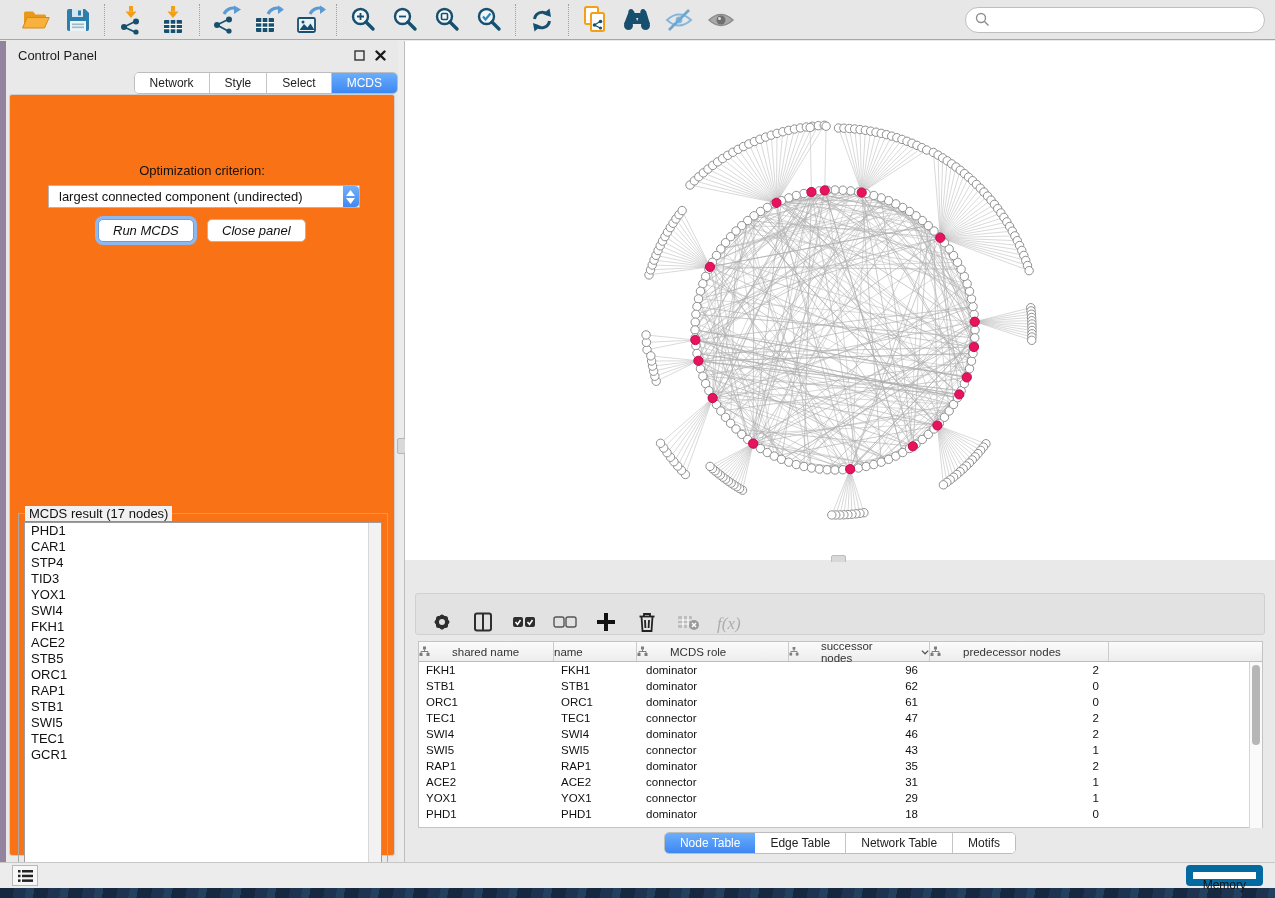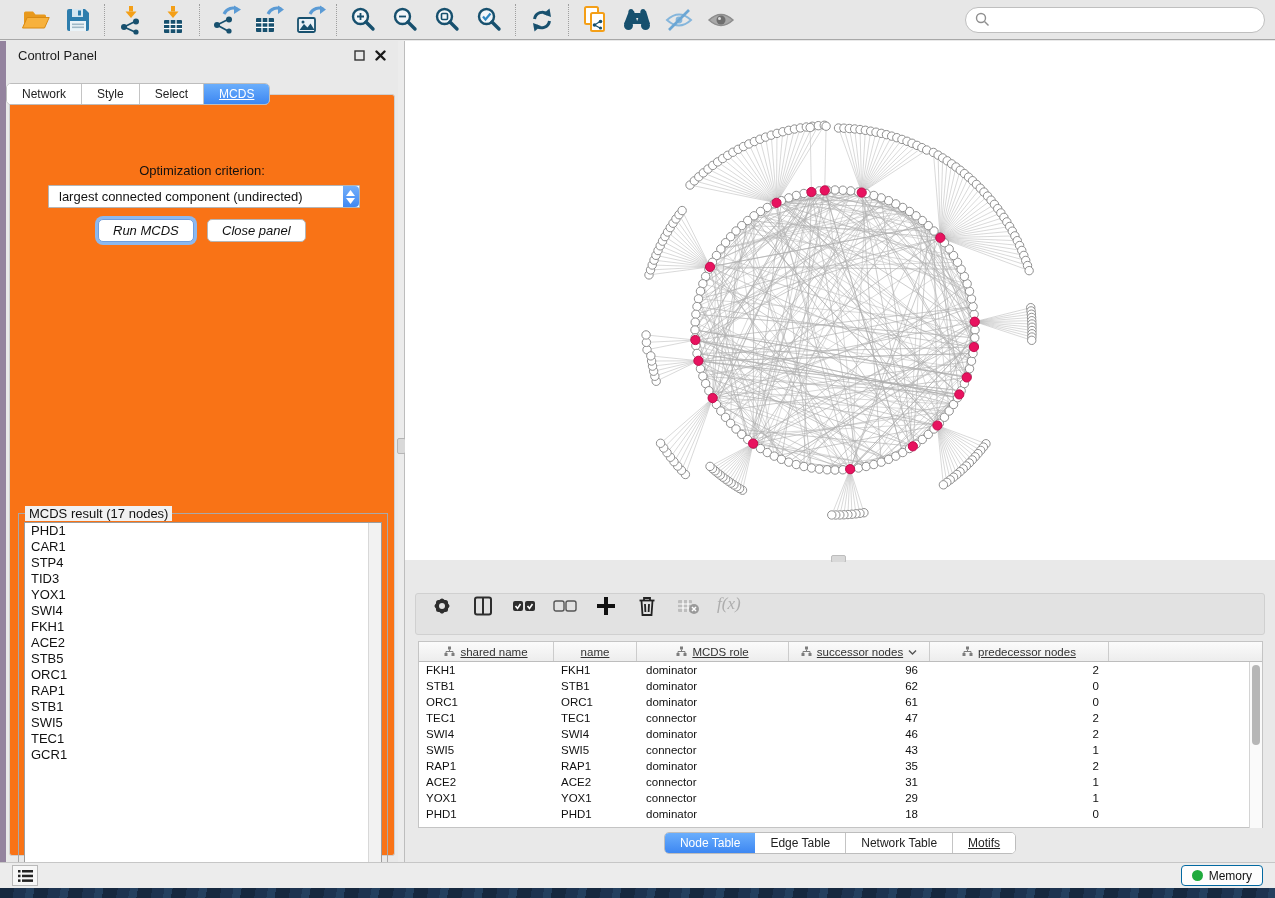--- a/index.html
+++ b/index.html
@@ -19,23 +19,23 @@
   #wall-left { position:absolute; left:0; top:41px; width:6px; height:847px; background:#94839e; }
   #wall-bottom { position:absolute; left:0; top:888px; width:1275px; height:10px;
                  background:repeating-linear-gradient(100deg,#16283f 0 14px,#1d3350 14px 26px,#24405f 26px 34px); }
 
   
   #control-panel { position:absolute; left:6px; top:41px; width:392px; height:821px; background:#e9e9e9; }
   .panel-head { height:28px; display:flex; align-items:center; padding:0 12px; font-size:13px; color:#1b1b1b; }
   .panel-head .ph-icons { margin-left:auto; display:flex; gap:10px; align-items:center; }
   .seg-bar { display:flex; background:#fff; border:1px solid #bdbdbd; border-radius:5px; overflow:hidden; height:22px; }
   .seg { font-size:12px; color:#222; padding:0 15px; display:flex; align-items:center; border-right:1px solid #c4c4c4; background:#fff; }
-  .seg:last-child { border-right:none;text-decoration:underline; }
+  .seg:last-child { border-right:none; }
   .seg.active { background:linear-gradient(#6aaefc,#3d87f2); color:#fff; border-right:none; }
-  #cp-tabs-row { position:absolute; left:0; top:42px; width:100%; display:flex; justify-content:flex-start; z-index:2; }
+  #cp-tabs-row { position:absolute; left:0; top:31px; width:100%; display:flex; justify-content:flex-end; z-index:2; }
   #cp-card { position:absolute; left:3px; top:53px; width:386px; height:762px; background:#f97316;
              border:1px solid #cfcfcf; border-radius:3px; }
   #opt-label { position:absolute; left:0; top:68px; width:100%; text-align:center; font-size:13px; color:#111; }
   #opt-select { position:absolute; left:38px; top:90px; width:312px; height:23px; background:#fff; border:1px solid #b5b5b5;
                 border-radius:1px; display:flex; align-items:center; font-size:13px; color:#111; overflow:hidden;gap:30px; }
   #opt-select .sel-text { flex:1; padding:0 10px; white-space:nowrap; }
   #opt-select .sel-step { width:21px; height:100%; background:linear-gradient(#74b0fa,#3f88f3); display:flex; flex-direction:column;
                 align-items:center; justify-content:center; gap:2px; border-radius:0 4px 4px 0; }
   .mac-btn { background:#fff; border:1px solid #b5b5b5; border-radius:5px; font-size:13px; color:#111;
              height:23px; padding:0 14px; font-family:"Liberation Sans",sans-serif;font-style:italic; }
@@ -57,43 +57,43 @@
   #network-window { position:absolute; left:405px; top:41px; width:870px; height:519px; background:#fff; }
   #net-titlebar { height:22px; background:linear-gradient(#ececec,#d7d7d7); border-bottom:1px solid #a9a9a9;
                   border-radius:5px 5px 0 0; display:flex; align-items:center; padding:0 8px; position:relative; }
   .tl { width:12px; height:12px; border-radius:50%; margin-right:8px; }
   #net-title { position:absolute; left:0; width:100%; text-align:center; font-size:12px; color:#333; }
   #network-canvas { position:absolute; left:0; top:22px; width:870px; height:497px; background:#fff; }
 
   
   #table-panel { position:absolute; left:405px; top:562px; width:870px; height:300px; background:#e9e9e9; }
   #tp-toolbar { position:absolute; left:10px; top:31px; width:850px; height:42px; background:#e2e2e2;
-                border:1px solid #d0d0d0; border-radius:3px; display:flex; align-items:flex-start; gap:17px; padding:0 14px; }
+                border:1px solid #d0d0d0; border-radius:3px; display:flex; align-items:flex-end; gap:17px; padding:0 14px; }
   .tp-ic { display:flex; align-items:center; justify-content:center; width:24px; height:24px; }
   #fx-label { font-size:17px; color:#adadad; font-family:"Liberation Serif",serif; font-style:italic; }
   #grid-wrap { position:absolute; left:13px; top:79px; width:845px; height:187px; background:#fff; border:1px solid #c4c4c4; }
   #grid-head { display:flex; height:20px; background:linear-gradient(#fbfbfb,#ededed); border-bottom:1px solid #bdbdbd; }
-  .hcell { display:flex; align-items:center; justify-content:center; gap:5px; font-size:11.5px; color:#333;
-           border-right:1px solid #cccccc; height:100%;text-decoration:underline; }
+  .hcell { display:flex; align-items:center; justify-content:flex-start; gap:22px; font-size:11.5px; color:#333;
+           border-right:1px solid #cccccc; height:100%; }
   .hc0{width:135px}.hc1{width:83px}.hc2{width:152px}.hc3{width:141px}.hc4{width:179px}.hcf{flex:1;border-right:none}
   #grid-body { position:relative; }
   .grow { display:flex; height:16px; font-size:11.5px; color:#111; align-items:center; }
   .gcell { overflow:hidden; white-space:nowrap; }
   .gc0{width:135px;padding-left:7px}.gc1{width:83px;padding-left:7px}.gc2{width:152px;padding-left:9px}
   .gc3{width:141px;text-align:right;padding-right:12px}.gc4{width:179px;text-align:right;padding-right:10px}
   #grid-scroll { position:absolute; right:0; top:20px; width:13px; height:166px; background:#fafafa; border-left:1px solid #d4d4d4; }
   #grid-thumb { position:absolute; left:2px; top:3px; width:8px; height:80px; background:#b6b6b6; border-radius:4px; }
   #tp-tabs-row { position:absolute; left:0; top:270px; width:100%; display:flex; justify-content:center; }
 
   
   #status-bar { position:absolute; left:0; top:862px; width:1275px; height:26px; background:#ececec; border-top:1px solid #c6c6c6;
                 display:flex; align-items:center; padding:0 12px; }
   #list-btn { width:26px; height:21px; background:#f7f7f7; border:1px solid #b9b9b9; display:flex; align-items:center; justify-content:center; }
-  #memory-btn { margin-left:auto; height:21px; background:#fdfdfd; border:1px solid #0369a1; border-radius:4px;
-                display:flex; align-items:center; gap:6px; padding:0 10px; font-size:12px; color:#111; }
+  #memory-btn { margin-left:auto; height:21px; background:#fdfdfd; border:7px solid #0369a1; border-radius:4px;
+                display:flex; align-items:center; gap:6px; padding:0 10px; font-size:12px; color:#111;flex-direction:column; }
   #memory-dot { width:11px; height:11px; border-radius:50%; background:#1faa3c; }
 </style>
 </head>
 <body>
 
 <div id="toolbar">
   <div class="tgroup">
     <div class="tbtn">
       <svg width="30" height="28" viewBox="0 0 30 28">
           <path d="M3 22 V7 a1.5 1.5 0 0 1 1.5-1.5 h7.5 l2.5 3 h9 a1.5 1.5 0 0 1 1.5 1.5 v3 H6z" fill="#e8991c"></path>

